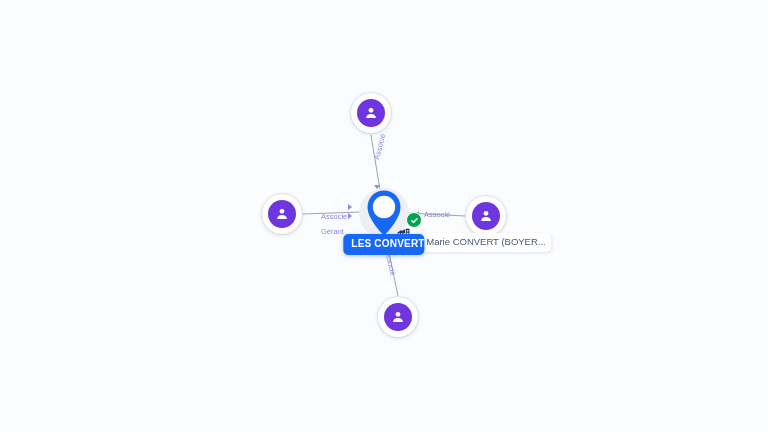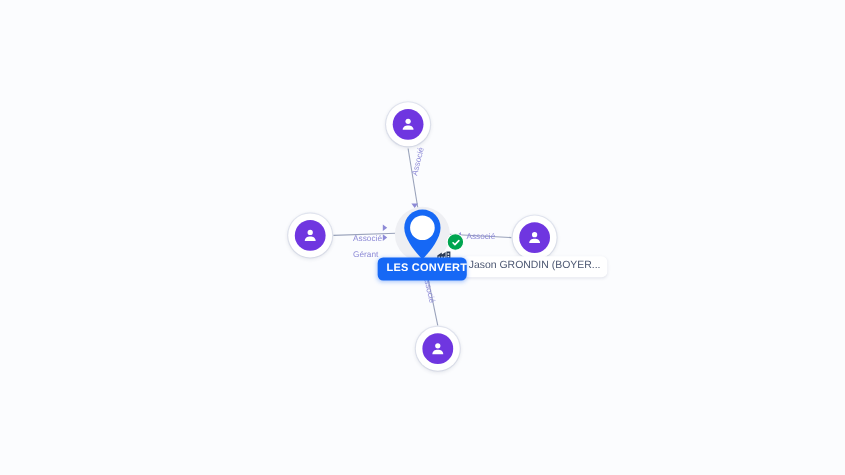--- a/index.html
+++ b/index.html
@@ -156,21 +156,21 @@
 
   <div class="person" style="left:486px;top:216px;">
     <div class="halo"></div>
     <div class="avatar">
       <svg width="16" height="16" viewBox="0 0 24 24" fill="#ffffff">
         <circle cx="12" cy="8" r="3.6"></circle>
         <path d="M4.6 19.5c0-4 3.3-6 7.4-6s7.4 2 7.4 6z"></path>
       </svg>
     </div>
   </div>
-  <div class="nodelabel" style="left:486px;top:233px;">Jason GRONDIN (BOYER...</div>
+  <div class="nodelabel" style="left:486px;top:233px;">Marie CONVERT (BOYER...</div>
 
   <div class="person" style="left:398px;top:317px;">
     <div class="halo"></div>
     <div class="avatar">
       <svg width="16" height="16" viewBox="0 0 24 24" fill="#ffffff">
         <circle cx="12" cy="8" r="3.6"></circle>
         <path d="M4.6 19.5c0-4 3.3-6 7.4-6s7.4 2 7.4 6z"></path>
       </svg>
     </div>
   </div>

